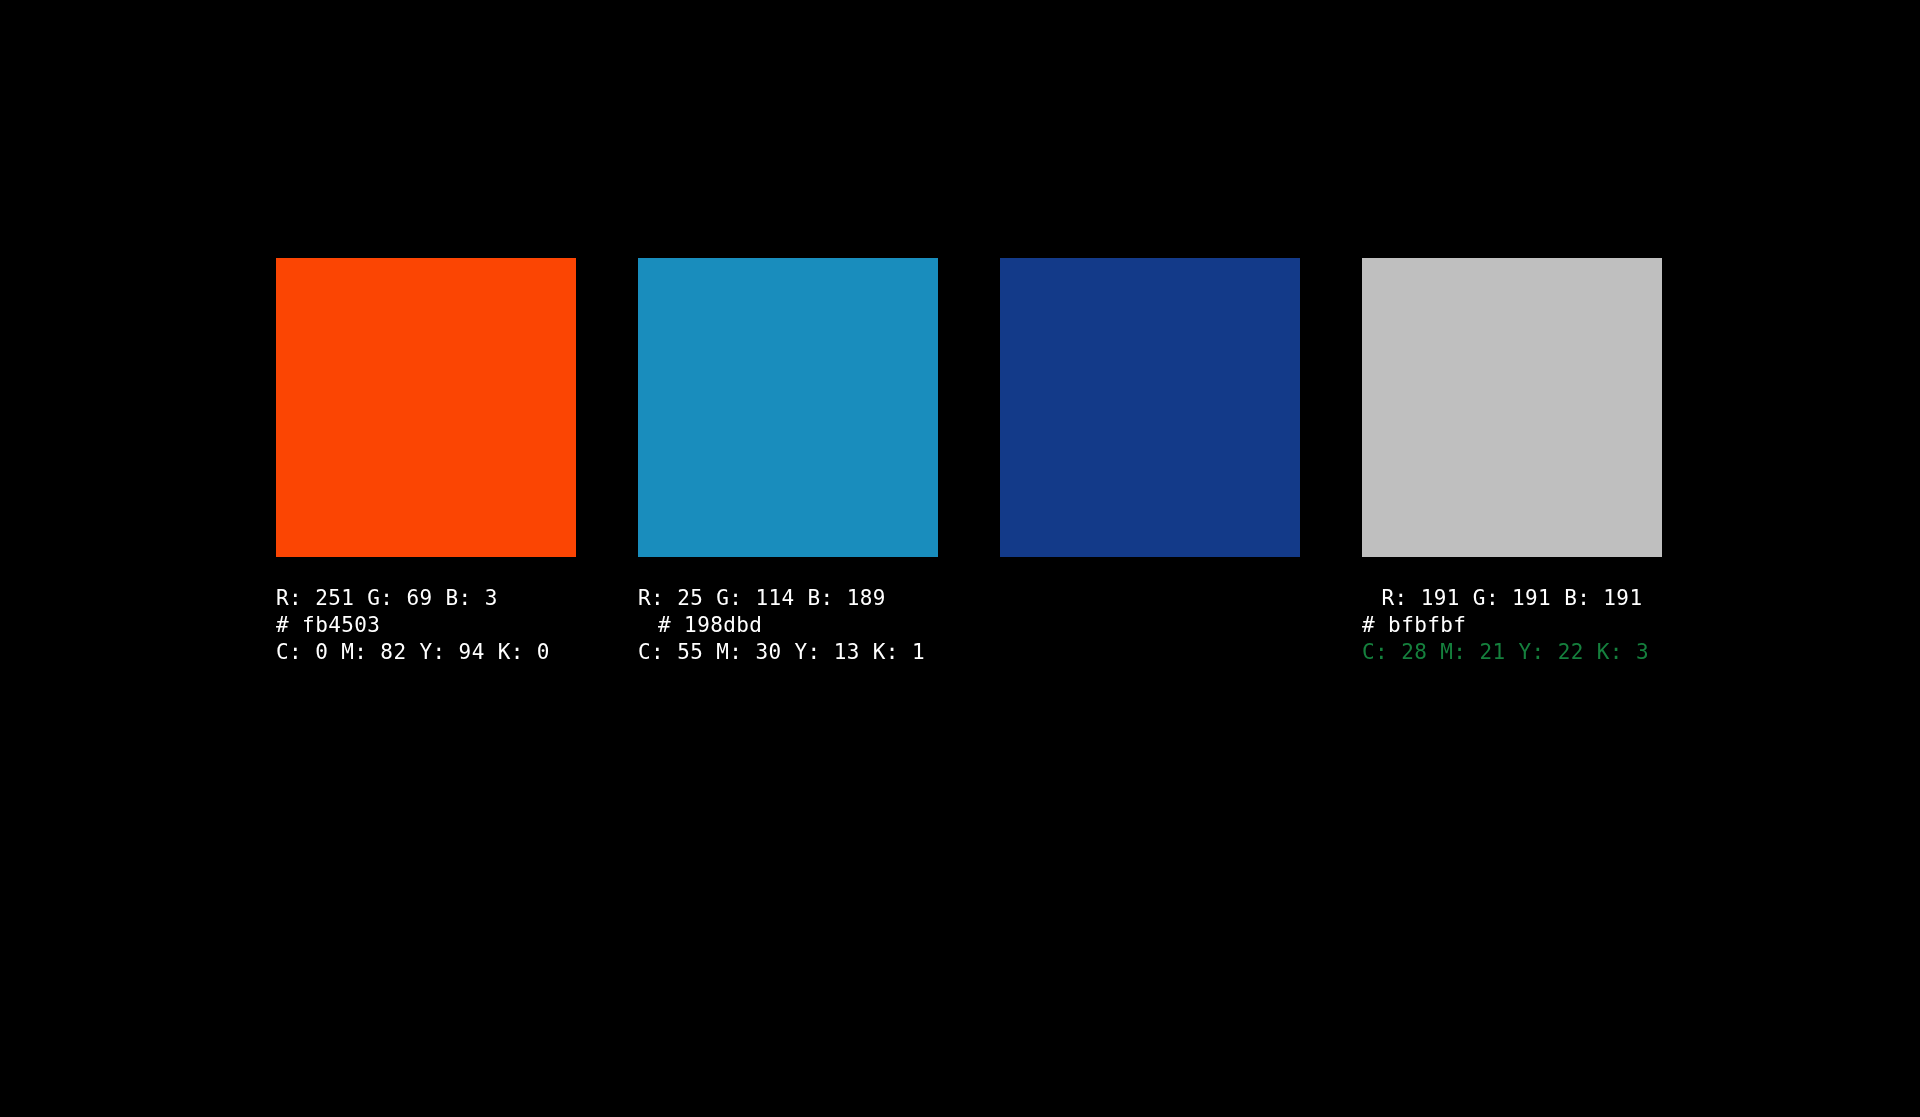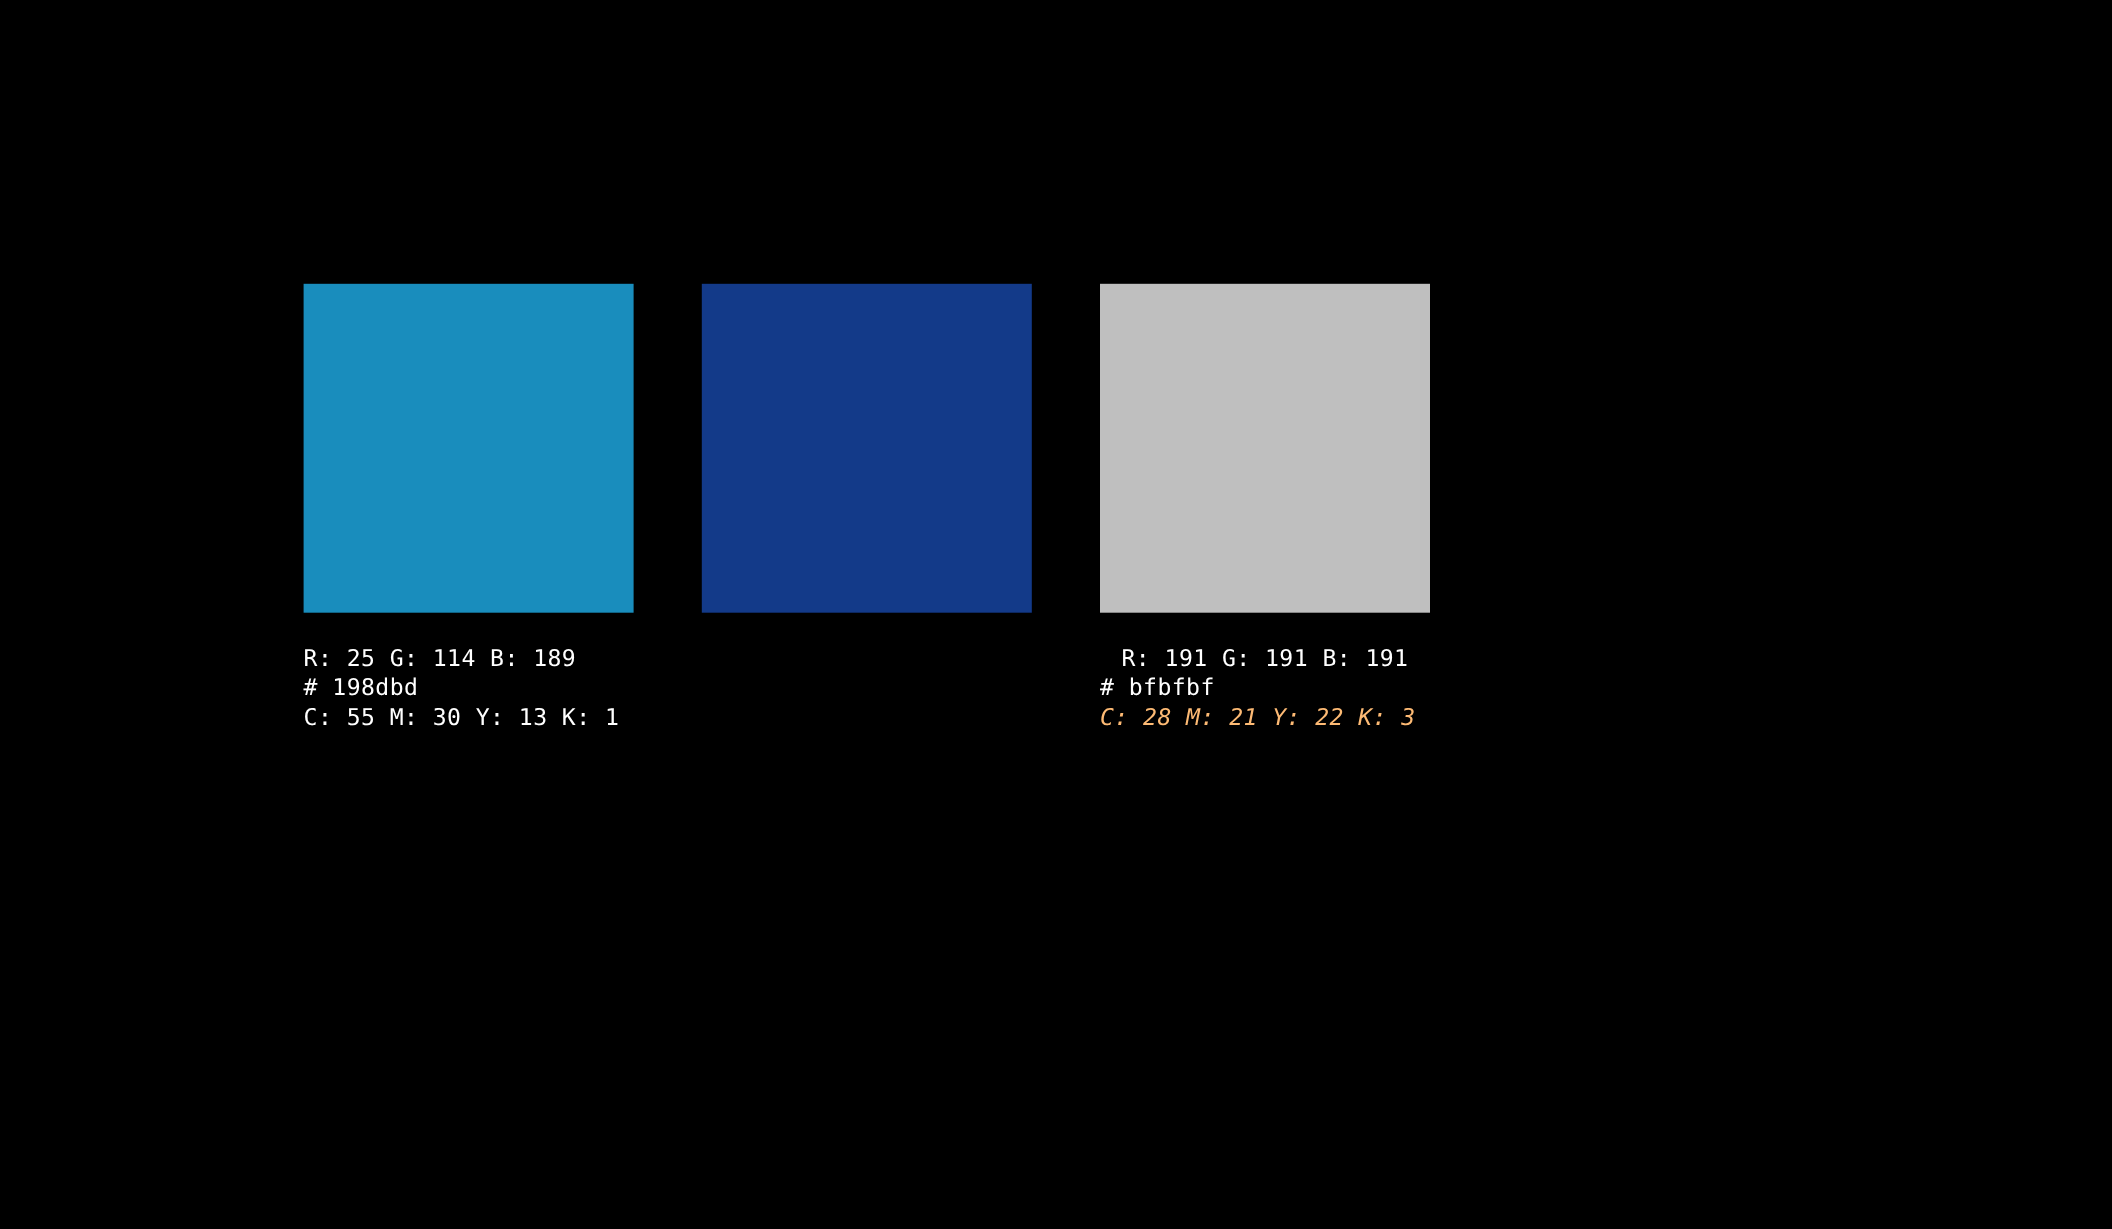--- a/index.html
+++ b/index.html
@@ -60,37 +60,45 @@
     color: #ffffff;
   }
 </style>
 </head>
 <body style="background-color: rgb(0, 0, 0);">
 
 <div id="palette-canvas" style="background-color: rgb(0, 0, 0);">
 
   <div id="swatch-row">
 
+    <div class="swatch-cell">
+      <div class="swatch-chip" style="background-color: rgb(251, 69, 3);"></div>
+      <div class="swatch-info">
+        <span class="swatch-line" style="color: rgb(255, 255, 255);">R: 251 G: 69 B: 3</span>
+        <span class="swatch-line" style="color: rgb(255, 255, 255);"># fb4503</span>
+        <span class="swatch-line" style="color: rgb(255, 255, 255);">C: 0 M: 82 Y: 94 K: 0</span>
+      </div>
+    </div>
 
     <div class="swatch-cell">
       <div class="swatch-chip" style="background-color: rgb(25, 141, 189);"></div>
       <div class="swatch-info">
         <span class="swatch-line" style="color: rgb(255, 255, 255);">R: 25 G: 114 B: 189</span>
-        <span class="swatch-line" style="color: rgb(255, 255, 255);"># 198dbd</span>
+        <span class="swatch-line" style="color: rgb(255, 255, 255); margin-left: 20px;"># 198dbd</span>
         <span class="swatch-line" style="color: rgb(255, 255, 255);">C: 55 M: 30 Y: 13 K: 1</span>
       </div>
     </div>
 
     <div class="swatch-cell">
       <div class="swatch-chip" style="background-color: rgb(19, 58, 137);"></div>
     </div>
 
     <div class="swatch-cell">
       <div class="swatch-chip" style="background-color: rgb(191, 191, 191);"></div>
       <div class="swatch-info">
         <span class="swatch-line" style="color: rgb(255, 255, 255); text-align: center;">R: 191 G: 191 B: 191</span>
         <span class="swatch-line" style="color: rgb(255, 255, 255);"># bfbfbf</span>
-        <span class="swatch-line" style="color: #fdba74; font-style: italic;">C: 28 M: 21 Y: 22 K: 3</span>
+        <span class="swatch-line" style="color: #15803d;">C: 28 M: 21 Y: 22 K: 3</span>
       </div>
     </div>
 
   </div>
 </div>
 
 </body></html>

